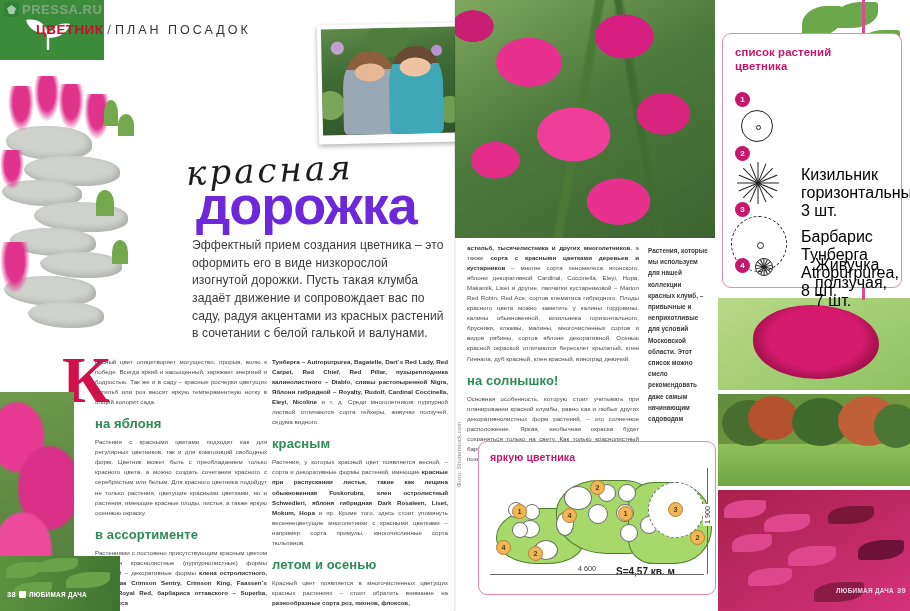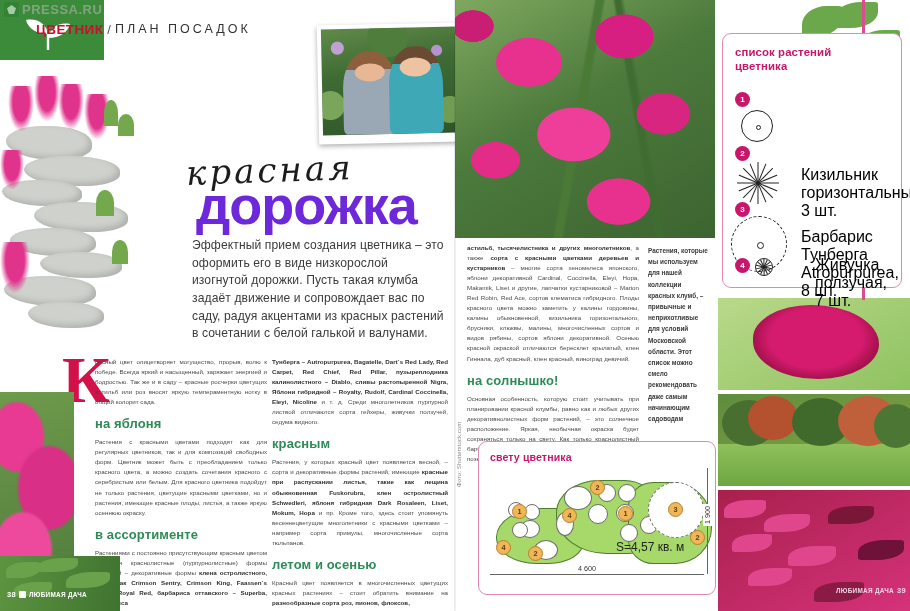--- a/index.html
+++ b/index.html
@@ -16,21 +16,21 @@
   .watermark{position:absolute;left:4px;top:2px;display:flex;align-items:center;gap:3px;
     opacity:.55;z-index:60;}
   .wm-box{width:15px;height:15px;background:#2e7d32;border-radius:2px;position:relative;}
   .wm-box:after{content:"";position:absolute;left:3px;top:3px;width:9px;height:9px;
     background:#ffffff;clip-path:polygon(50% 0,100% 35%,78% 100%,22% 100%,0 35%);}
   .wm-text{font-size:13px;font-weight:bold;color:#b9b9b9;letter-spacing:.5px;}
 
   
   .green-block{position:absolute;left:0;top:0;width:104px;height:60px;background:#3b8b3b;}
   .green-leaf{position:absolute;left:18px;top:12px;width:60px;height:40px;}
-  .rubric{position:absolute;left:36px;top:22px;display:flex;align-items:flex-start;gap:4px;z-index:5;}
+  .rubric{position:absolute;left:36px;top:22px;display:flex;align-items:center;gap:4px;z-index:5;}
   .rubric .cat{font-size:13.5px;font-weight:bold;color:#c8102e;letter-spacing:.4px;}
   .rubric .sep{font-size:13px;color:#555;}
   .rubric .sub{font-size:12.5px;color:#333;letter-spacing:3px;}
 
   
   .designers{position:absolute;left:228px;top:50px;width:86px;
     font-size:7.4px;line-height:1.72;color:#3b3b3b;font-weight:bold;letter-spacing:.15px;}
 
   
   .polaroid{position:absolute;left:318px;top:24px;width:134px;height:106px;background:#fff;
@@ -181,21 +181,21 @@
   .bed{position:absolute;background:#a6d86a;border:1px solid #4f7c2e;}
   .bed1{left:6px;top:40px;width:86px;height:54px;border-radius:52% 18% 40% 46%;}
   .bed2{left:66px;top:12px;width:96px;height:72px;border-radius:44% 30% 26% 52%;}
   .bed3{left:138px;top:14px;width:82px;height:80px;border-radius:30% 48% 44% 30%;}
   .pebble{position:absolute;background:#ffffff;border:1px solid #6b6b6b;border-radius:50%;}
   .pnum{position:absolute;width:13px;height:13px;border-radius:50%;background:#f0b65a;
     border:1px solid #b5812c;color:#5a3c10;font-size:7.3px;font-weight:bold;
     display:flex;align-items:center;justify-content:center;z-index:4;}
   .dimtext{position:absolute;font-size:7.2px;color:#333;}
   .dimline{position:absolute;background:#666;}
-  .area-label{position:absolute;left:126px;top:72px;font-size:12px;color:#222;font-weight:normal;}
+  .area-label{position:absolute;left:126px;top:98px;font-size:10px;color:#222;font-weight:bold;}
 
   
   .credit{position:absolute;left:455px;top:487px;font-size:6.2px;color:#8a8a8a;
     transform:rotate(-90deg);transform-origin:0 0;white-space:nowrap;z-index:25;}
 
   
   .endleaf{display:inline-block;width:6px;height:6px;background:#2e8b57;
     clip-path:polygon(50% 0,100% 40%,70% 100%,20% 92%,0 42%);vertical-align:-1px;}
 </style>
 </head>
@@ -422,21 +422,21 @@
     <div class="leaf" style="left:70px;top:56px;width:48px;height:20px;"></div>
     <div class="leaf" style="left:30px;top:78px;width:44px;height:18px;"></div>
     <div class="leaf" style="left:110px;top:16px;width:46px;height:18px;background:#7a1638;"></div>
     <div class="leaf" style="left:140px;top:50px;width:46px;height:20px;background:#6e123a;"></div>
     <div class="leaf" style="left:96px;top:92px;width:50px;height:20px;background:#8a1b44;"></div>
   </div>
 
   <div class="credit">Фото: Shutterstock.com</div>
 
   <div class="plancard">
-    <h3>свету цветника</h3>
+    <h3>яркую цветника</h3>
     <div class="plan-area">
       <div class="bed bed1"></div>
       <div class="bed bed2"></div>
       <div class="bed bed3"></div>
 
       <div class="pebble" style="left:30px;top:52px;width:18px;height:16px;"></div>
       <div class="pebble" style="left:44px;top:72px;width:22px;height:18px;"></div>
       <div class="pebble" style="left:74px;top:18px;width:26px;height:22px;"></div>
       <div class="pebble" style="left:66px;top:44px;width:16px;height:22px;"></div>
       <div class="pebble" style="left:98px;top:36px;width:18px;height:18px;"></div>

